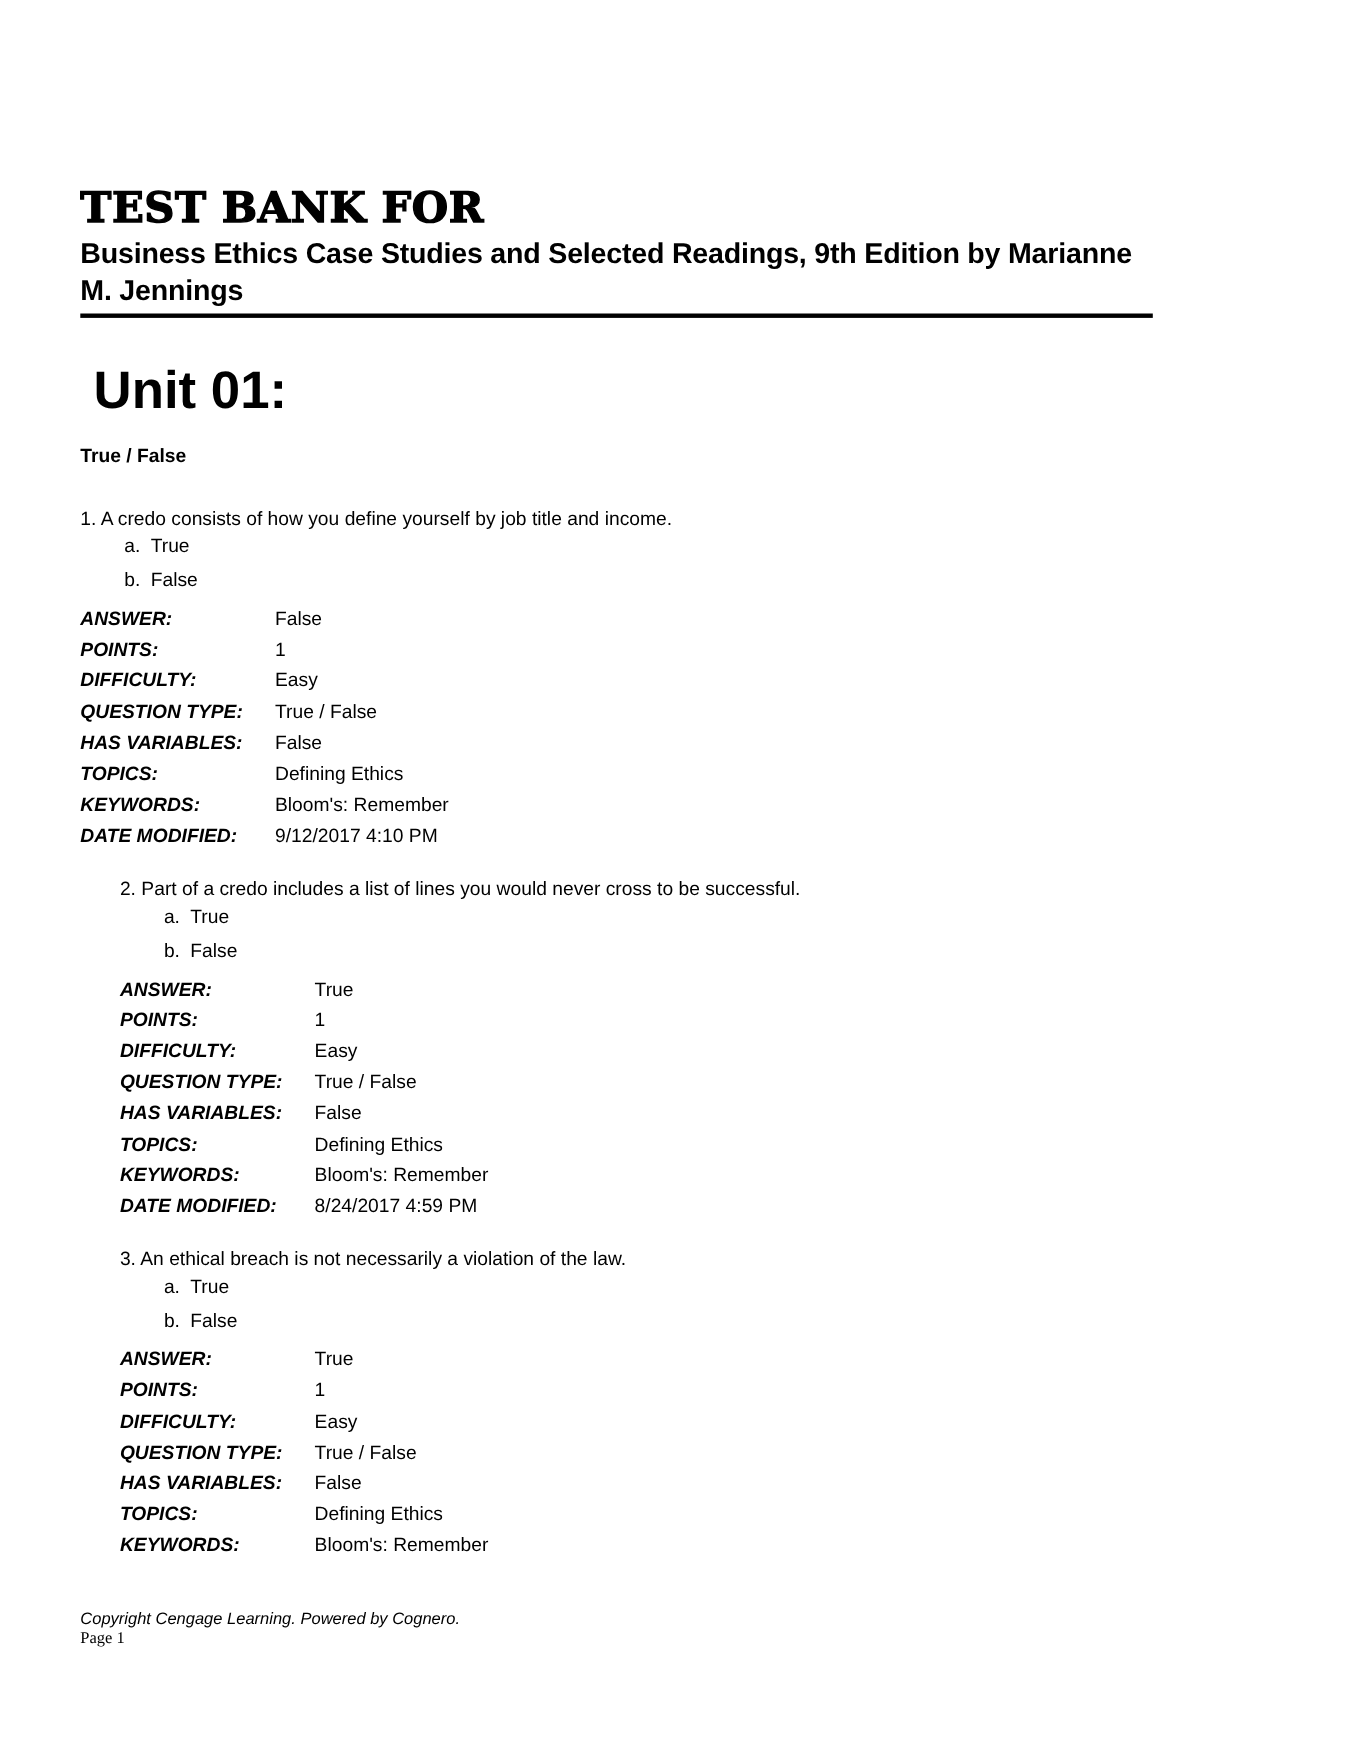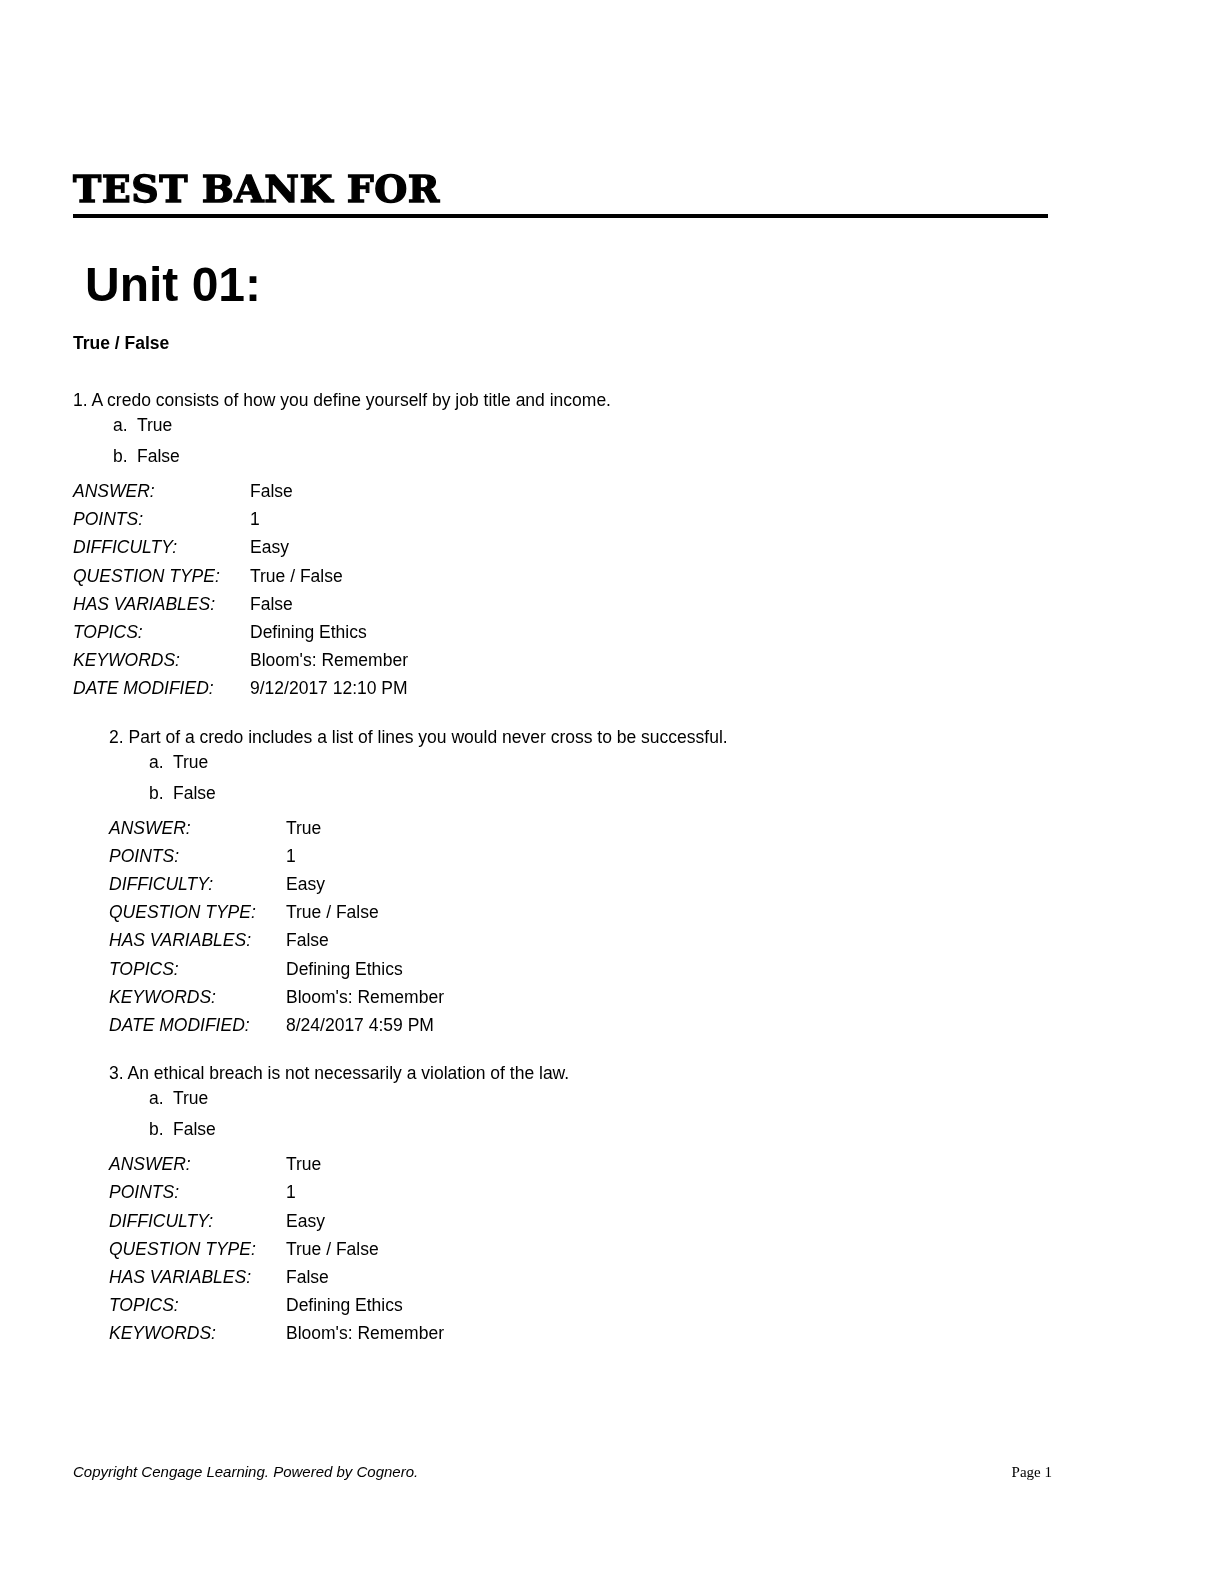--- a/index.html
+++ b/index.html
@@ -74,43 +74,49 @@
   .meta-row {
     font-size: 17.5px;
     line-height: 28.2px;
     white-space: nowrap;
   }
   .meta-label {
     display: inline-block;
     width: 177px;
     font-style: italic;
     vertical-align: top;
+    font-weight: bold;
   }
   .meta-value { display: inline-block; }
   .footer {
     position: absolute;
     left: 73px;
     right: 84px;
     top: 1463px;
     display: flex;
     justify-content: space-between;
     align-items: baseline;
     font-size: 15px;
     line-height: 18px;
+    flex-direction: column;
   }
   .copyright { font-style: italic; }
   .page-number { font-style: normal; font-family: Liberation Serif, serif; }
 </style>
 </head>
 <body>
 
 <div class="page">
 
   <div class="kicker">TEST BANK FOR</div>
 
+  <h1 class="doc-title">
+    <span>Business Ethics Case Studies and Selected Readings, 9th Edition by Marianne</span><br>
+    <span>M. Jennings</span>
+  </h1>
 
   <hr class="title-rule">
 
   <h2 class="unit-title">Unit 01:</h2>
 
   <h3 class="section-heading">True / False</h3>
 
   <div class="questions">
 
     <section class="question">
@@ -126,21 +132,21 @@
         </div>
       </div>
       <div class="meta">
         <div class="meta-row"><span class="meta-label">ANSWER:</span><span class="meta-value">False</span></div>
         <div class="meta-row"><span class="meta-label">POINTS:</span><span class="meta-value">1</span></div>
         <div class="meta-row"><span class="meta-label">DIFFICULTY:</span><span class="meta-value">Easy</span></div>
         <div class="meta-row"><span class="meta-label">QUESTION TYPE:</span><span class="meta-value">True / False</span></div>
         <div class="meta-row"><span class="meta-label">HAS VARIABLES:</span><span class="meta-value">False</span></div>
         <div class="meta-row"><span class="meta-label">TOPICS:</span><span class="meta-value">Defining Ethics</span></div>
         <div class="meta-row"><span class="meta-label">KEYWORDS:</span><span class="meta-value">Bloom's: Remember</span></div>
-        <div class="meta-row"><span class="meta-label">DATE MODIFIED:</span><span class="meta-value">9/12/2017 12:10 PM</span></div>
+        <div class="meta-row"><span class="meta-label">DATE MODIFIED:</span><span class="meta-value">9/12/2017 4:10 PM</span></div>
       </div>
     </section>
 
     <section class="question">
       <p class="q-text"><span>2.</span> <span>Part of a credo includes a list of lines you would never cross to be successful.</span></p>
       <div class="options">
         <div class="option">
           <span class="letter">a.</span>
             <span>True</span>
         </div>

